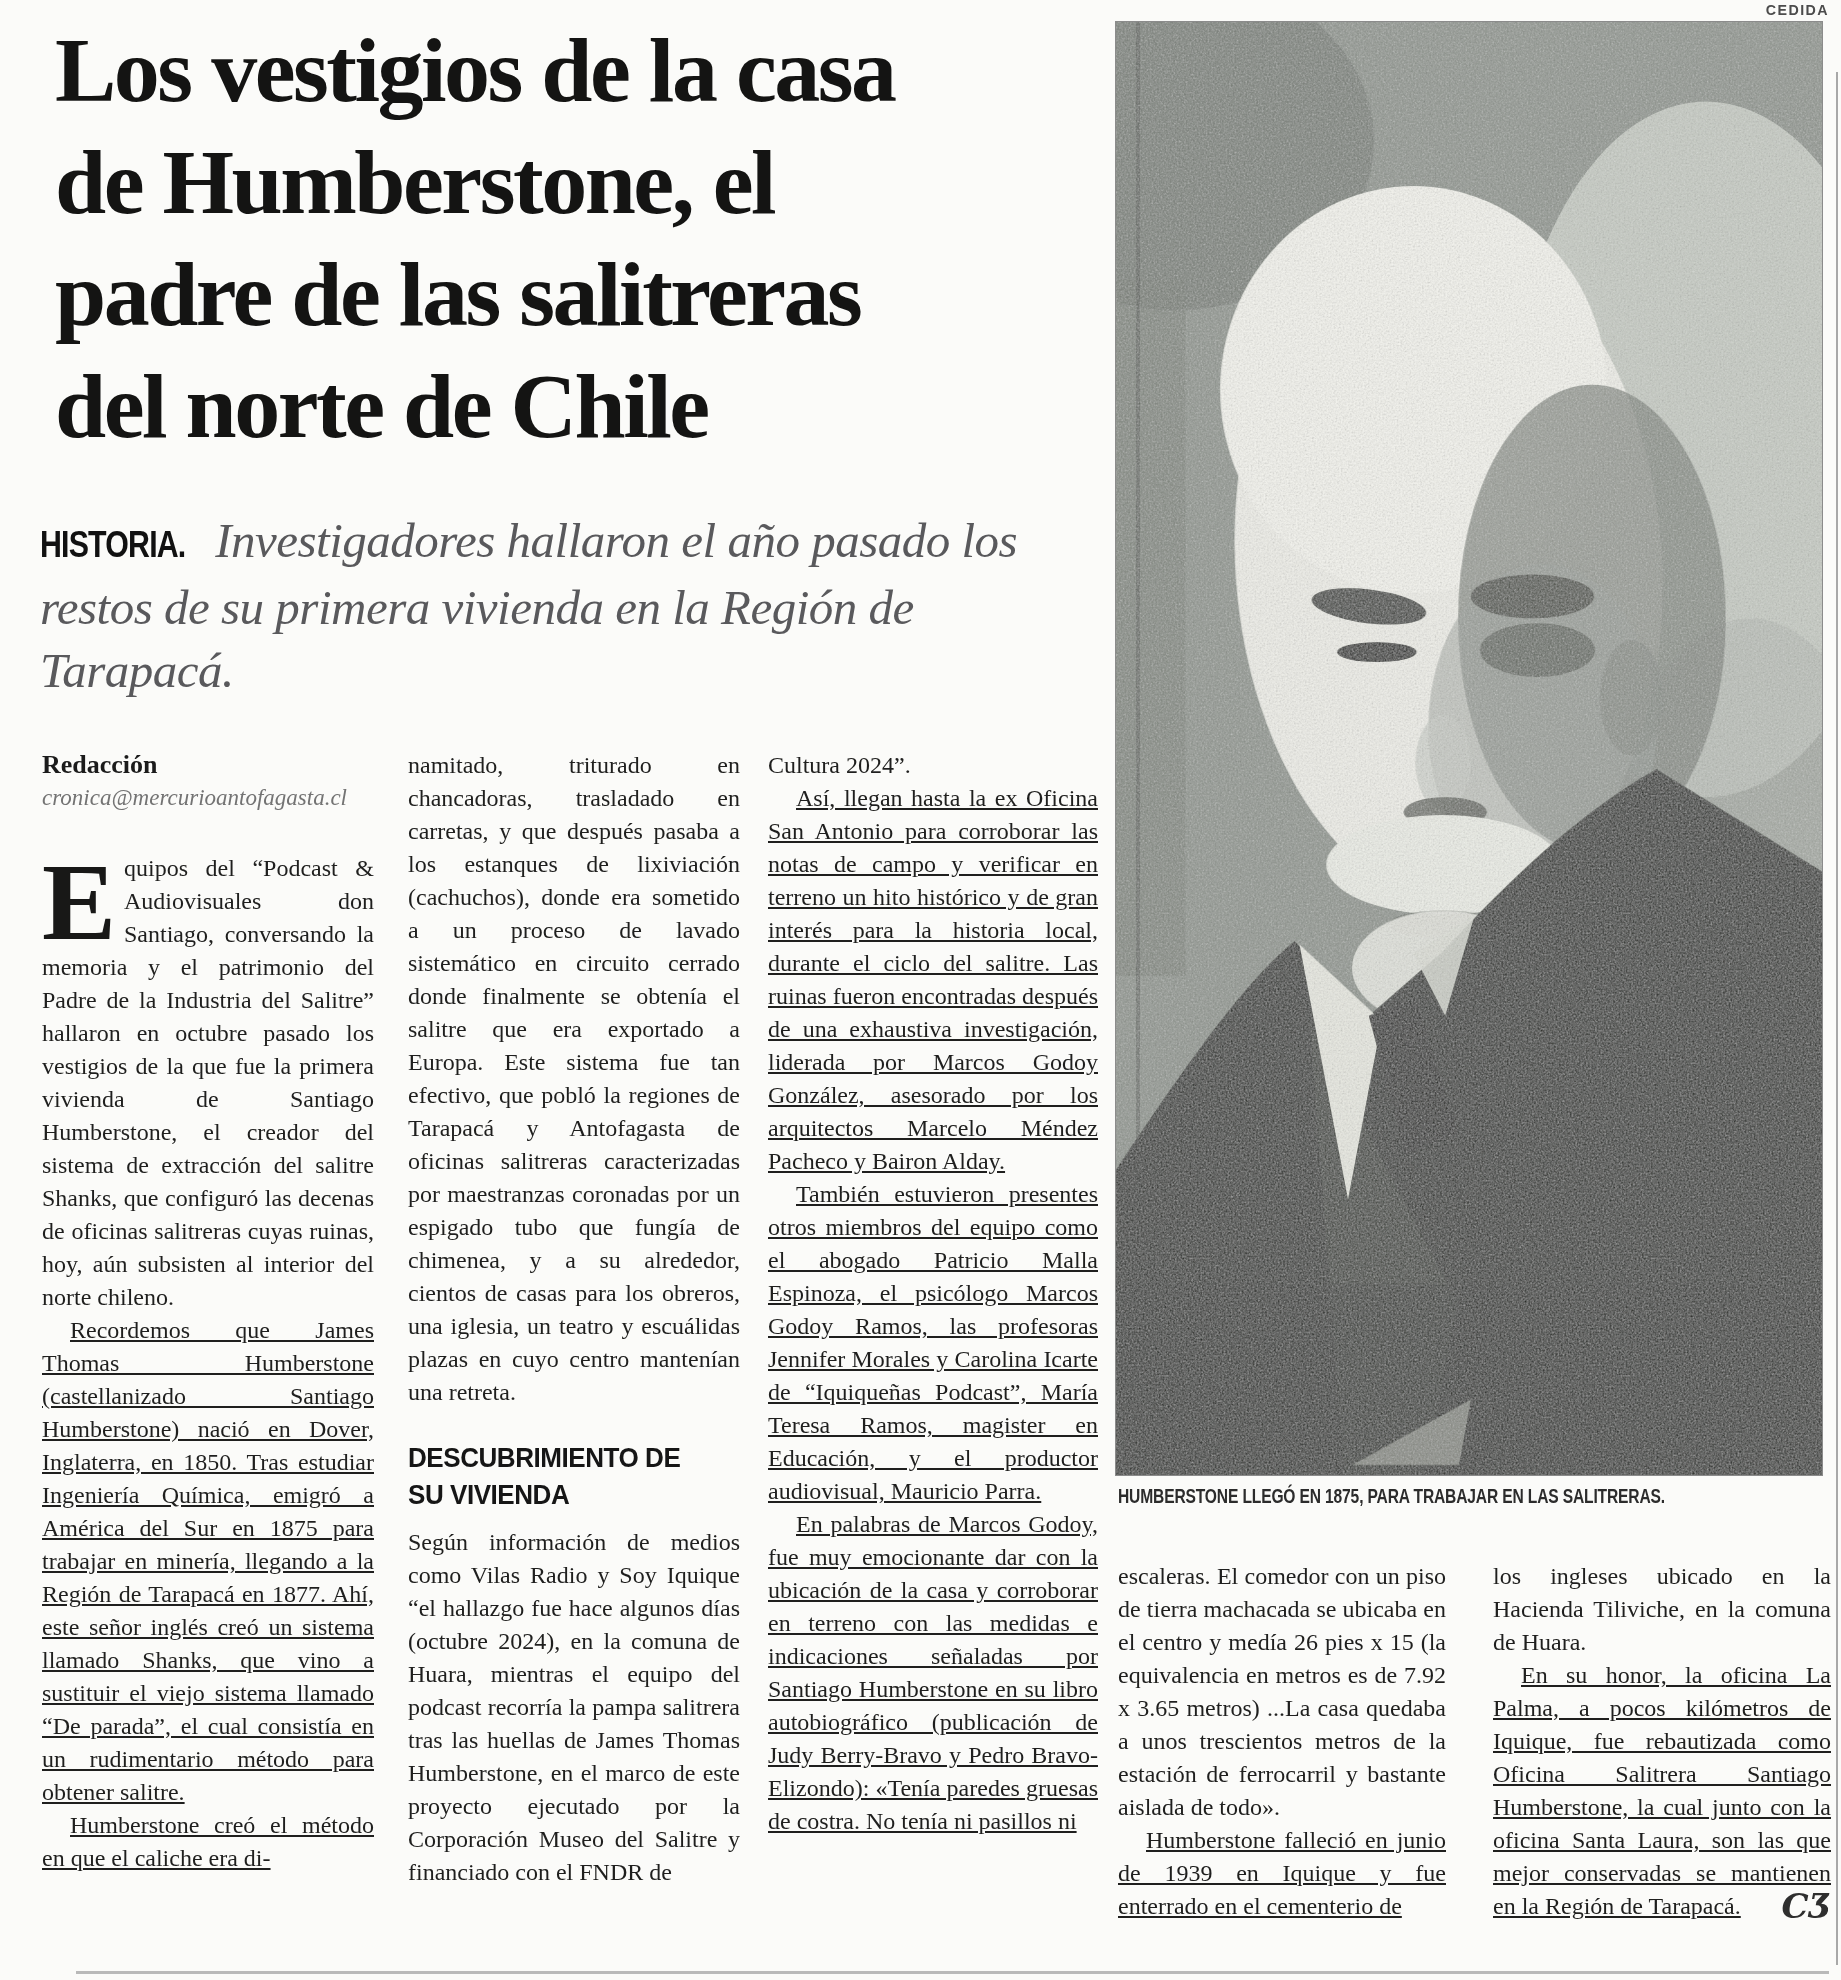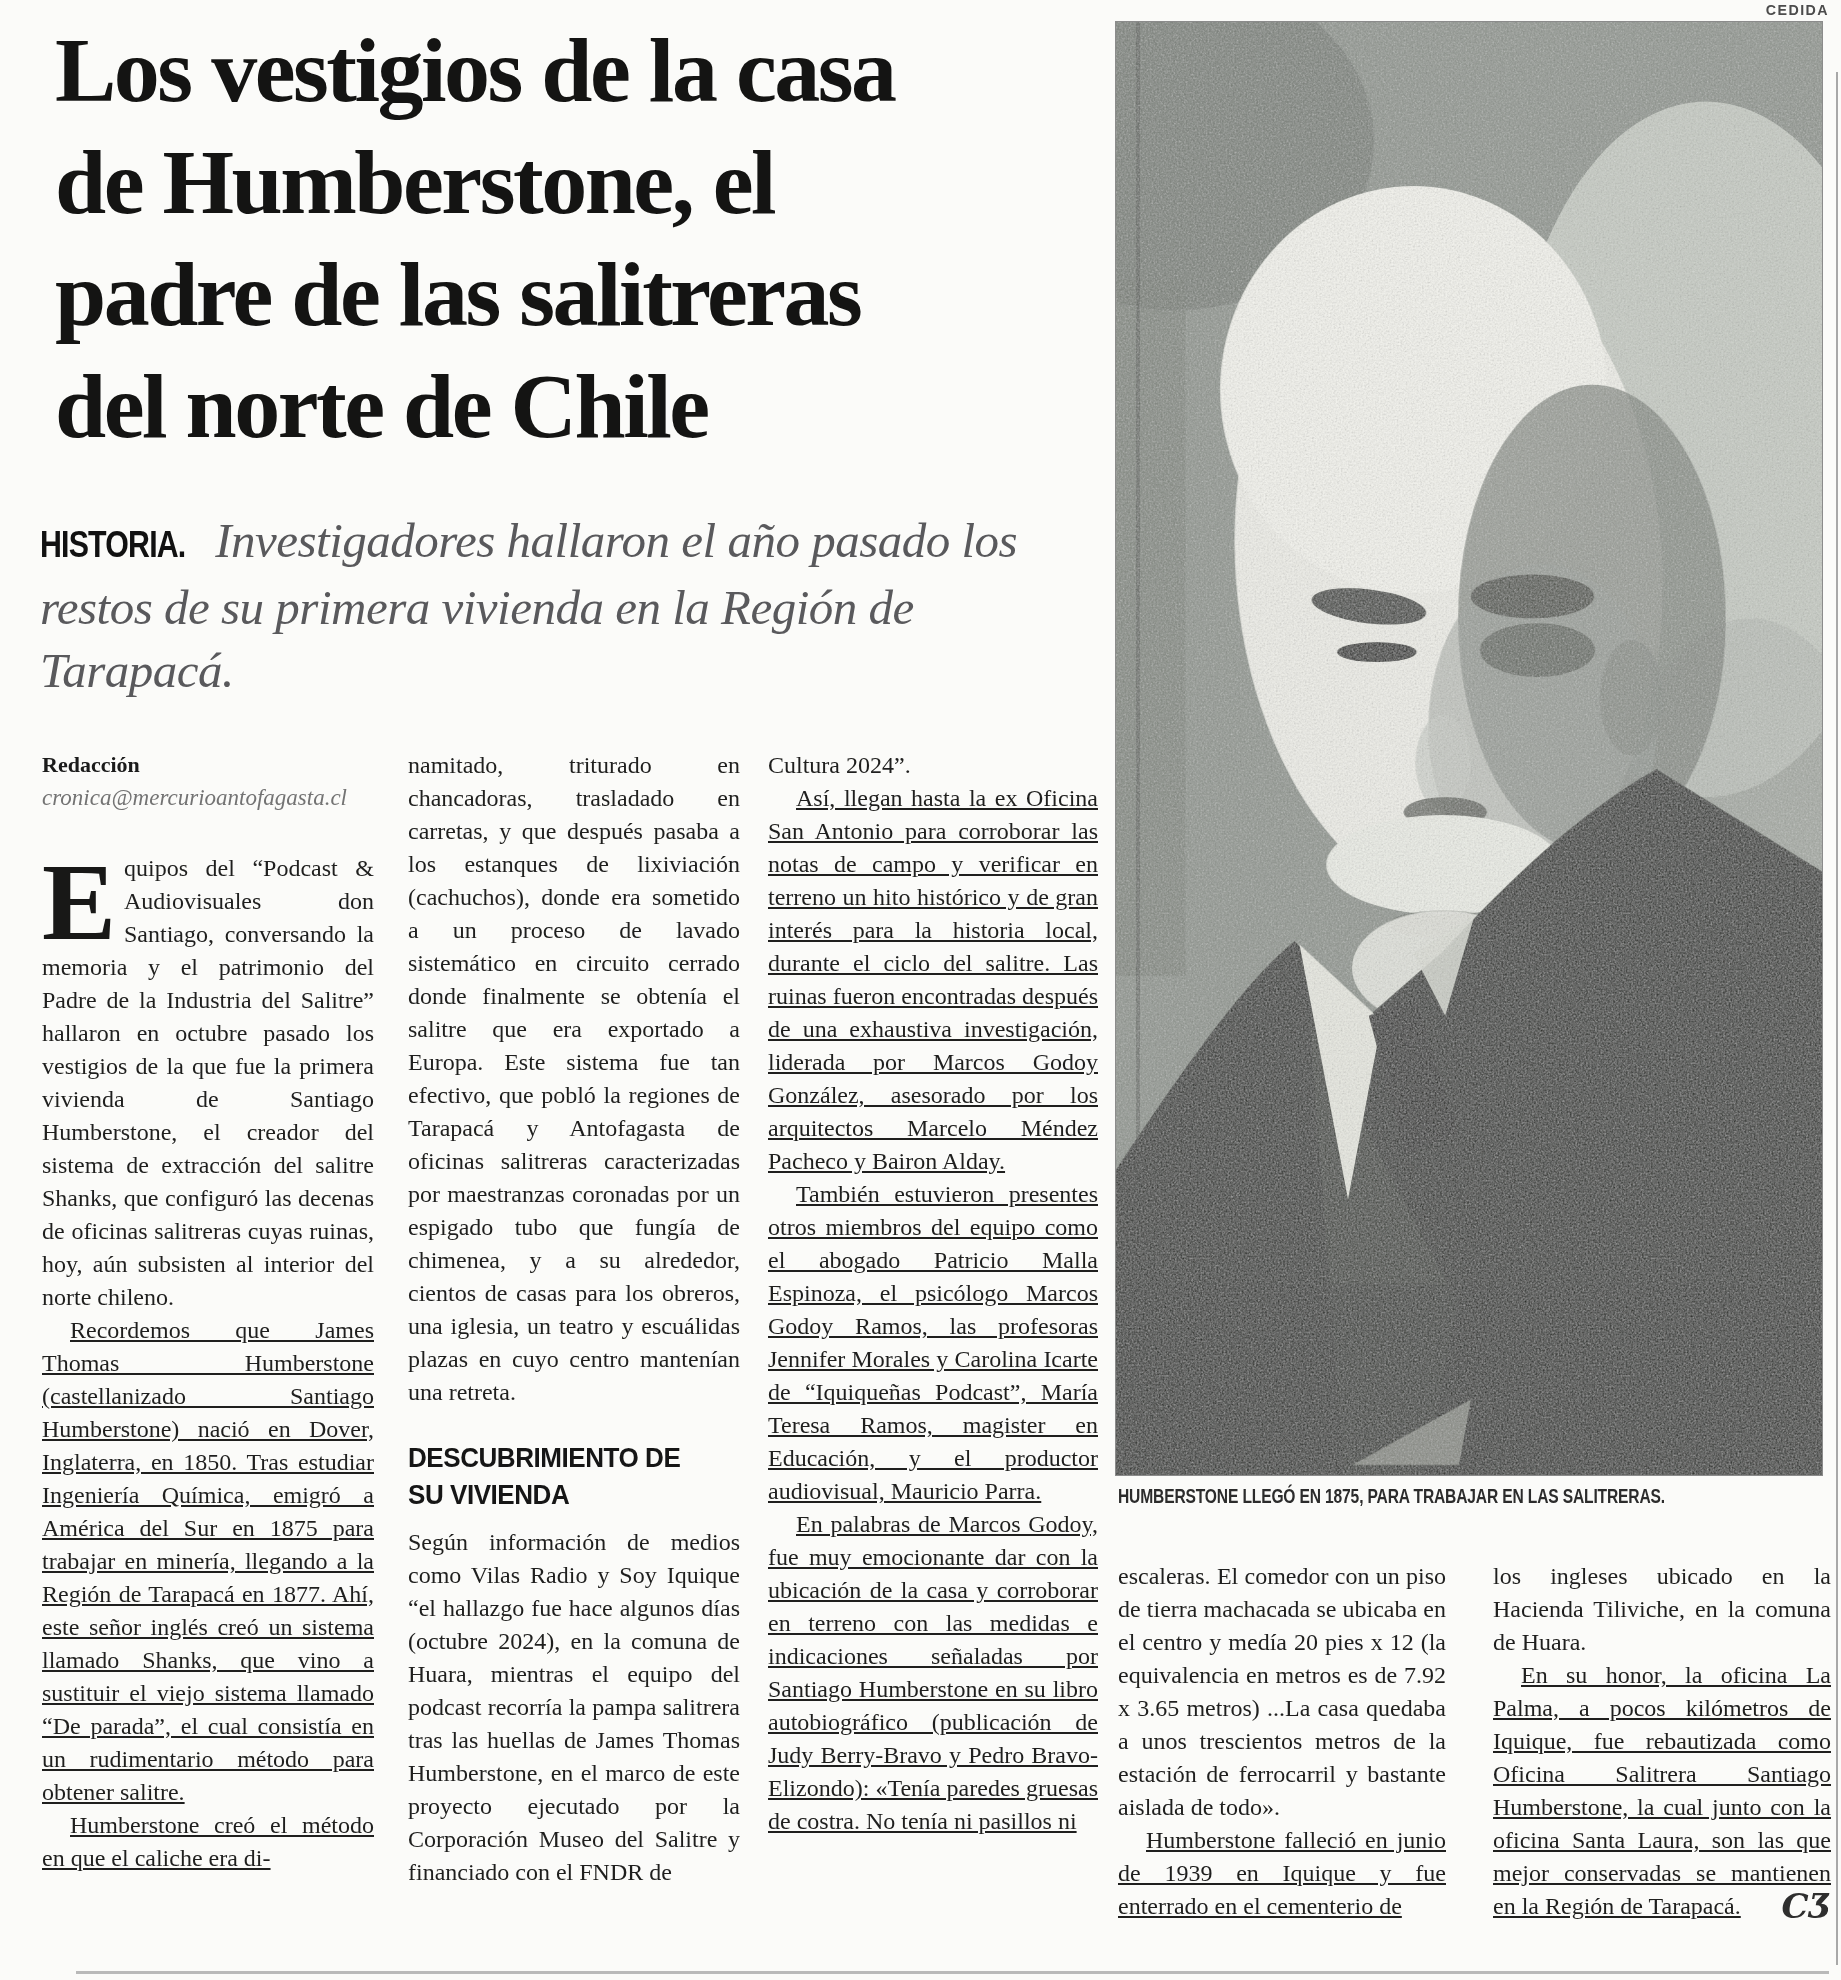--- a/index.html
+++ b/index.html
@@ -28,21 +28,21 @@
     display:inline-block;
     font-family:"Liberation Sans","DejaVu Sans",sans-serif;
     font-style:normal;font-weight:700;color:#111;
     font-size:37px;letter-spacing:-1px;
     transform:scaleX(.82);transform-origin:0 78%;
     margin-right:-14px;
   }
 
   
   .byline{left:42px;top:748px;width:333px;}
-  .byline .author{font-weight:700;font-size:22px;color:#1b1b1b;line-height:34px;}
+  .byline .author{font-weight:700;font-size:26px;color:#1b1b1b;line-height:34px;}
   .byline .mail{font-style:italic;font-size:23px;color:#737373;line-height:32px;}
 
   
   .col{
     width:332px;
     font-size:24px;line-height:33px;text-align:justify;color:#1f1f1e;
     overflow:hidden;
   }
   .col p{margin:0;}
   .col p.indent{text-indent:28px;text-decoration:underline;}
@@ -185,21 +185,21 @@
       <polygon points="255,1000 302,982 345,1118 292,1140" fill="#1b1d18"></polygon>
 
       <polygon points="238,1452 358,1386 346,1452" fill="#eff0e9"></polygon>
       <rect x="0" y="1270" width="712" height="192" fill="#1e211b" opacity="0.5"></rect>
     </g>
   </svg>
 </figure>
 <figcaption class="abs caption">HUMBERSTONE LLEGÓ EN 1875, PARA TRABAJAR EN LAS SALITRERAS.</figcaption>
 
 <div class="abs col col4">
-  <p>escaleras. El comedor con un piso de tierra machacada se ubicaba en el centro y medía 20 pies x 12 (la equivalencia en metros es de 7.92 x 3.65 metros) ...La casa quedaba a unos trescientos metros de la estación de ferrocarril y bastante aislada de todo».</p>
+  <p>escaleras. El comedor con un piso de tierra machacada se ubicaba en el centro y medía 26 pies x 15 (la equivalencia en metros es de 7.92 x 3.65 metros) ...La casa quedaba a unos trescientos metros de la estación de ferrocarril y bastante aislada de todo».</p>
   <p class="indent">Humberstone falleció en junio de 1939 en Iquique y fue enterrado en el cementerio de</p>
 </div>
 
 <div class="abs col col5">
   <p>los ingleses ubicado en la Hacienda Tiliviche, en la comuna de Huara.</p>
   <p class="indent"><span>En su honor, la oficina La Palma, a pocos kilómetros de Iquique, fue rebautizada como Oficina Salitrera Santiago Humberstone, la cual junto con la oficina Santa Laura, son las que mejor conservadas se mantienen en la Región de Tarapacá.</span><span class="endmark">CƷ</span></p>
 </div>
 
 <div class="abs rule-bottom"></div>
 <div class="abs rule-right"></div>

